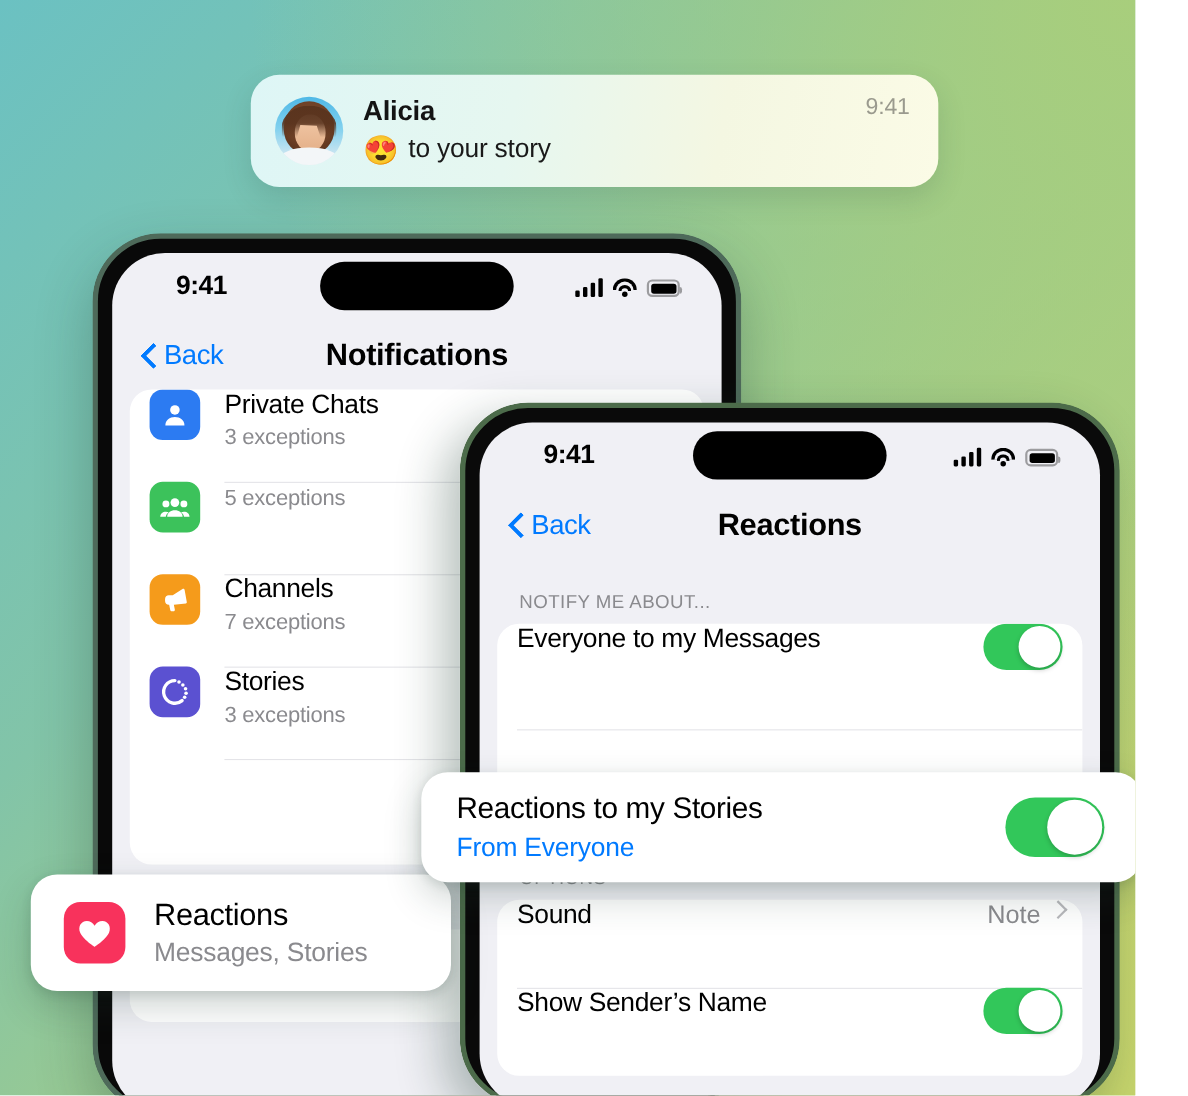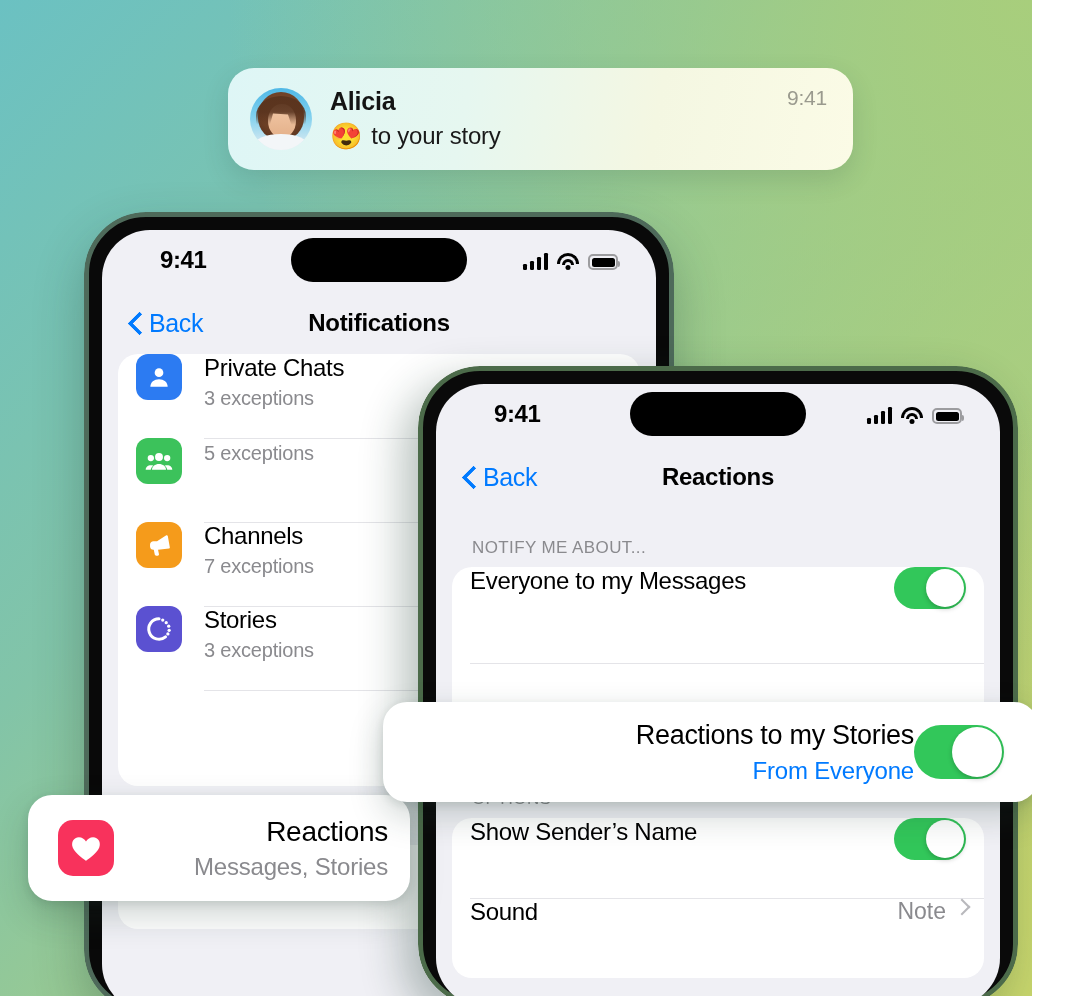--- a/index.html
+++ b/index.html
@@ -175,21 +175,21 @@
   }
   .navbar .chev::before {
     content:''; position:absolute; left:3px; top:3px;
     width:13px; height:13px;
     border-left: 4.2px solid #007AFF; border-bottom: 4.2px solid #007AFF;
     transform: rotate(45deg);
     border-radius: 1px;
   }
   .navbar .back-label { font-size: 25px; letter-spacing: -0.4px; }
   .navbar .title {
-    font-size: 24px; font-weight: 700; color: #000; letter-spacing: -0.3px;
+    font-size: 28px; font-weight: 700; color: #000; letter-spacing: -0.3px;
   }
 
   
   .section-header {
     font-size: 17px; color: #8A8A8E; letter-spacing: 0.4px;
     padding: 30px 0 9px 36px; text-transform: uppercase;
   }
   .group {
     background: #fff; border-radius: 20px;
     margin: 0 16px; overflow: hidden;
@@ -245,21 +245,21 @@
     width: 38px; height: 38px; border-radius: 50%;
     background: #fff; box-shadow: 0 2px 5px rgba(0,0,0,0.22);
   }
 
   
   .float-card {
     position: absolute;
     background: #fff;
     border-radius: 24px;
     box-shadow: 0 14px 34px rgba(30,60,50,0.22), 0 3px 9px rgba(30,60,50,0.12);
-    display: flex; align-items: center; text-align: right;
+    display: flex; align-items: center;
   }
   #card-reactions {
     left: 28px; top: 795px; width: 382px; height: 106px;
     padding: 0 22px 0 30px;
   }
   #card-reactions .appicon {
     width: 56px; height: 56px; flex: 0 0 56px; border-radius: 15px; margin-right: 26px;
   }
   #card-reactions .rtitle { font-size: 28px; }
   #card-reactions .rsub { font-size: 24px; margin-top: 5px; }
@@ -456,32 +456,32 @@
               <div class="knob"></div>
             </div>
         </div>
         <div class="row norow" style="min-height:96px"></div>
       </div>
 
       <div class="section-header">OPTIONS</div>
       <div class="group">
         <div class="row norow" style="min-height:80px">
           <div class="rtext">
+            <div class="rtitle">Sound</div>
+          </div>
+          <div class="rvalue">Note</div>
+          <div class="disc"></div>
+        </div>
+        <div class="row norow" style="min-height:80px">
+          <div class="rtext">
             <div class="rtitle">Show Sender’s Name</div>
           </div>
           <div class="toggle">
               <div class="knob"></div>
             </div>
-        </div>
-        <div class="row norow" style="min-height:80px">
-          <div class="rtext">
-            <div class="rtitle">Sound</div>
-          </div>
-          <div class="rvalue">Note</div>
-          <div class="disc"></div>
         </div>
       </div>
 
     </div>
   </div>
 
   <div class="float-card" id="card-reactions">
     <div class="appicon ic-pink">
       <svg class="gl" width="34" height="34" viewBox="0 0 24 24" fill="#fff">
         <path d="M12 21s-7.6-4.9-9.3-9.2C1.2 8.1 3.3 4.4 7 4.4c2.1 0 3.9 1.2 5 3 1.1-1.8 2.9-3 5-3 3.7 0 5.8 3.7 4.3 7.4C19.6 16.1 12 21 12 21z"></path>

